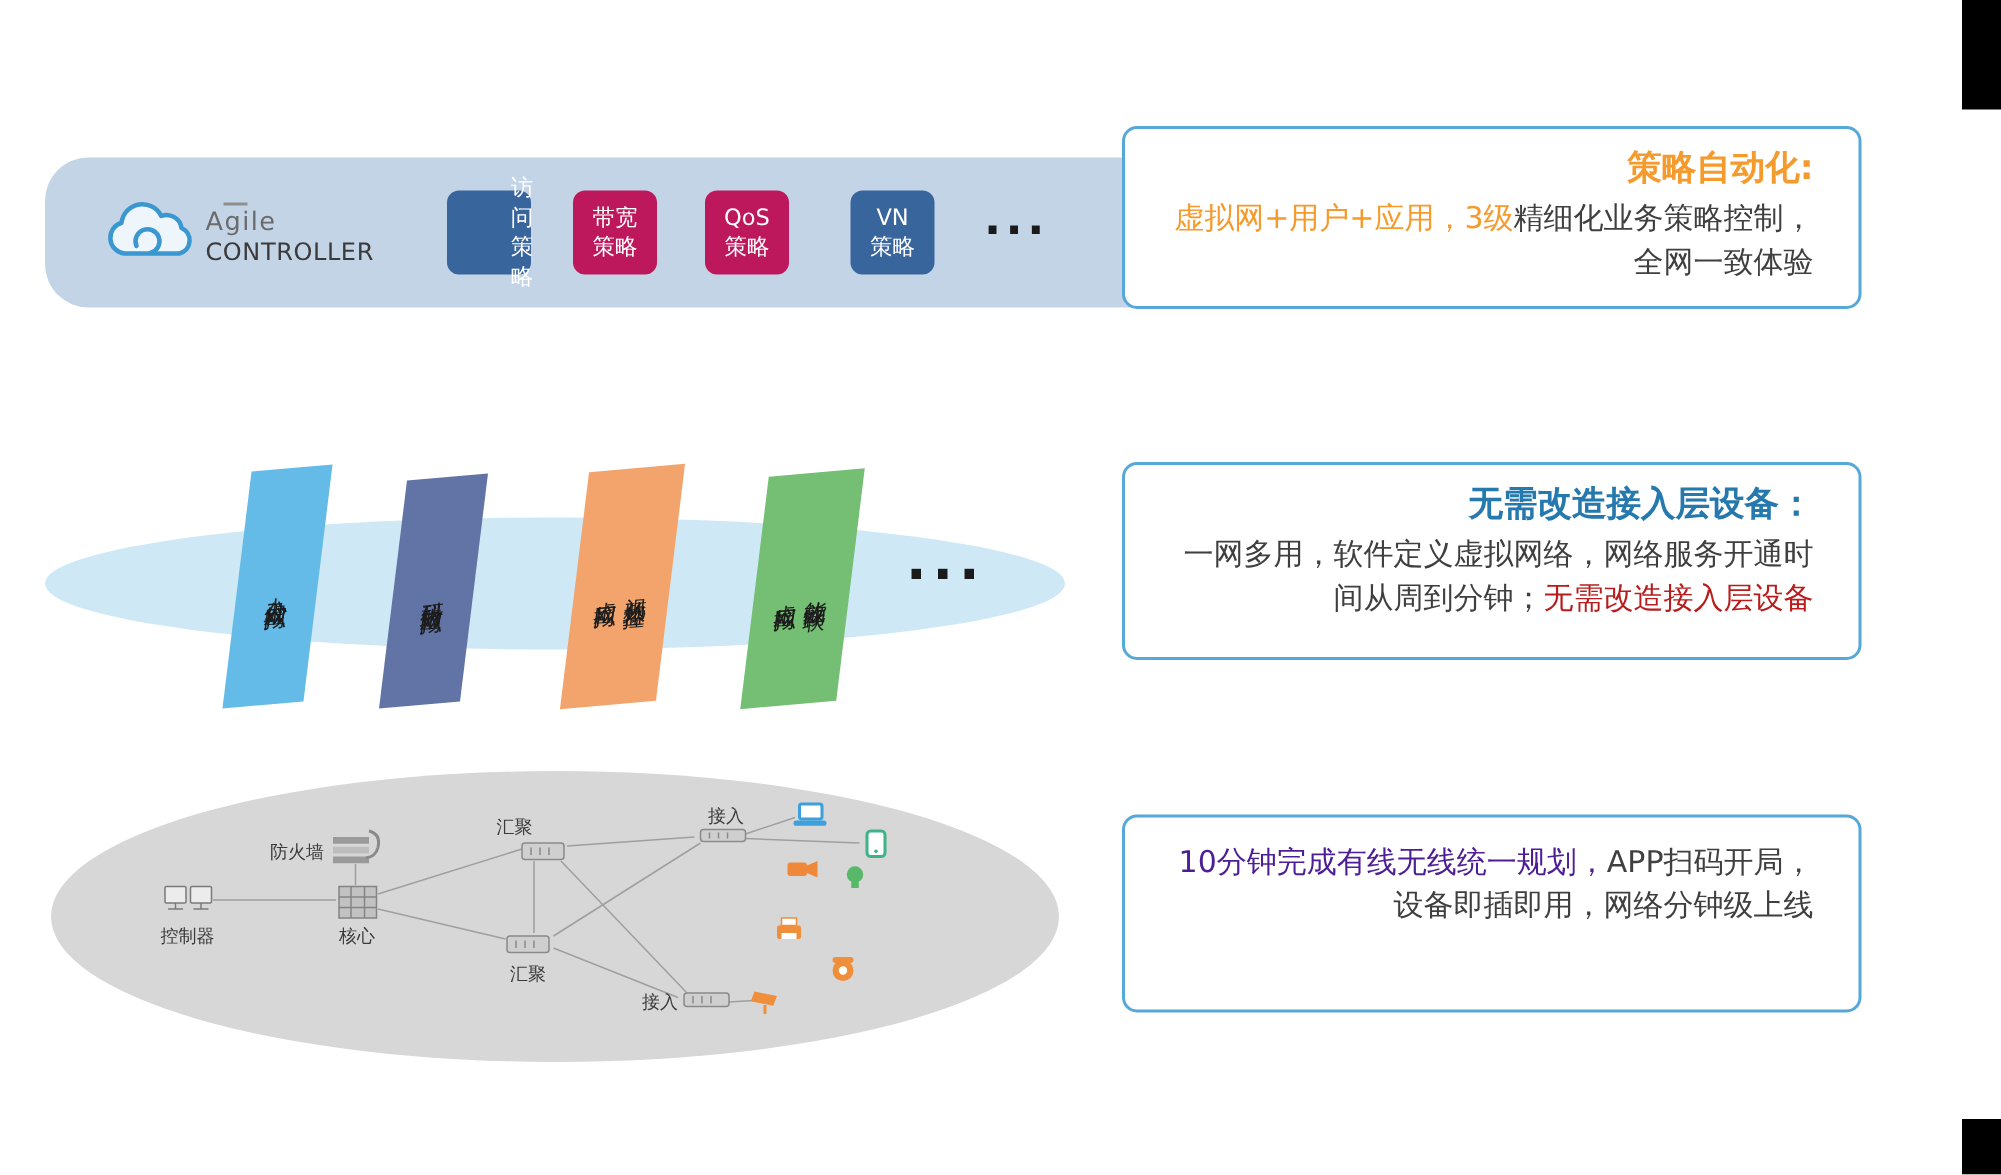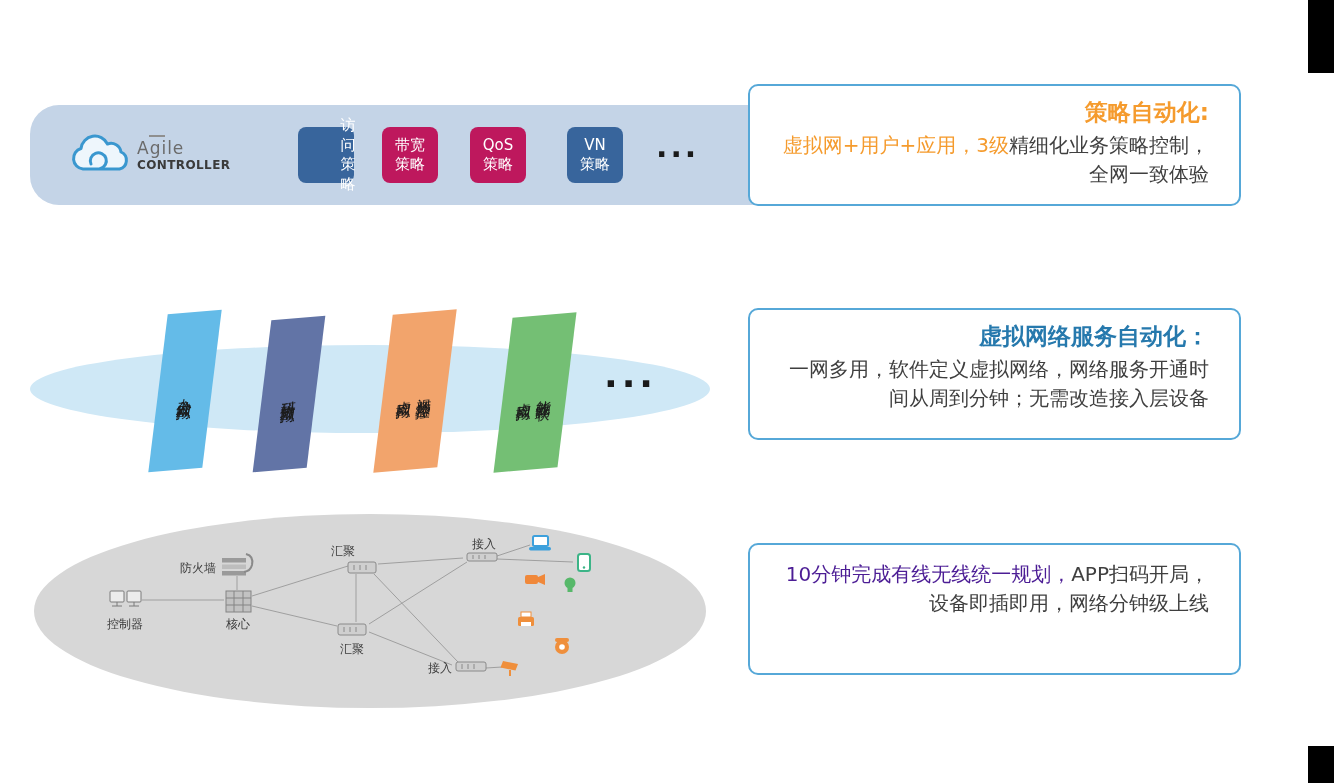--- a/index.html
+++ b/index.html
@@ -12,21 +12,21 @@
   .stage { position: relative; width: 1334px; height: 783px; background: #fff; }
   .abs { position: absolute; }
 
   
   .controller-bar {
     position: absolute; left: 30px; top: 105px;
     width: 820px; height: 100px;
     border-radius: 29px;
   }
   .logo-line1 { font-size: 17px; color: #6b6b6b; letter-spacing: 1px; }
-  .logo-line2 { font-size: 12px; font-weight: bold; color: #3a3a3a; letter-spacing: 0.4px; }
+  .logo-line2 { font-size: 16px; font-weight: normal; color: #3a3a3a; letter-spacing: 0.4px; }
   .logo-overline { position: absolute; background: #8f8f8f; }
   .tile {
     position: absolute; top: 22px; width: 56px; height: 56px;
     border-radius: 8px; color: #ffffff;
     display: flex; flex-direction: column; align-items: center; justify-content: center;
     font-size: 15px; line-height: 1.3;
   }
   .dots { font-weight: bold; color: #1a1a1a; }
 
   
@@ -227,22 +227,22 @@
       <line x1="480" y1="158" x2="480" y2="164" stroke="#ef8f3c" stroke-width="2"></line>
     </g>
   </svg>
 
   <div class="callout" style="top: 84px; height: 122px; border-color: rgb(86, 168, 216);">
     <div class="callout-title" style="color: rgb(245, 155, 45);">策略自动化:</div>
     <div class="callout-body"><span style="color: rgb(245, 155, 45);">虚拟网+用户+应用，3级</span><span style="color: rgb(63, 63, 63);">精细化业务策略控制，全网一致体验</span></div>
   </div>
 
   <div class="callout" style="top: 308px; height: 132px; border-color: rgb(86, 168, 216);">
-    <div class="callout-title" style="color: rgb(38, 121, 173);">虚拟网络服务自动化：</div>
-    <div class="callout-body"><span style="color: rgb(63, 63, 63);">一网多用，软件定义虚拟网络，网络服务开通时间从周到分钟；</span><span style="color: #404040;">无需改造接入层设备</span></div>
+    <div class="callout-title" style="color: rgb(38, 121, 173);">无需改造接入层设备：</div>
+    <div class="callout-body"><span style="color: rgb(63, 63, 63);">一网多用，软件定义虚拟网络，网络服务开通时间从周到分钟；</span><span style="color: #b91c1c;">无需改造接入层设备</span></div>
   </div>
 
   <div class="callout" style="top: 543px; height: 132px; border-color: rgb(86, 168, 216);">
     <div class="callout-body"><span style="color: #4c1d95;">10分钟完成有线无线统一规划，</span><span style="color: #404040;">APP扫码开局，</span><span style="color: rgb(63, 63, 63);">设备即插即用，网络分钟级上线</span></div>
   </div>
 
   <div class="abs" style="left: 1308px; top: 0px; width: 26px; height: 73px; background-color: rgb(0, 0, 0);"></div>
   <div class="abs" style="left: 1308px; top: 746px; width: 26px; height: 37px; background-color: rgb(0, 0, 0);"></div>
 
 </div>

